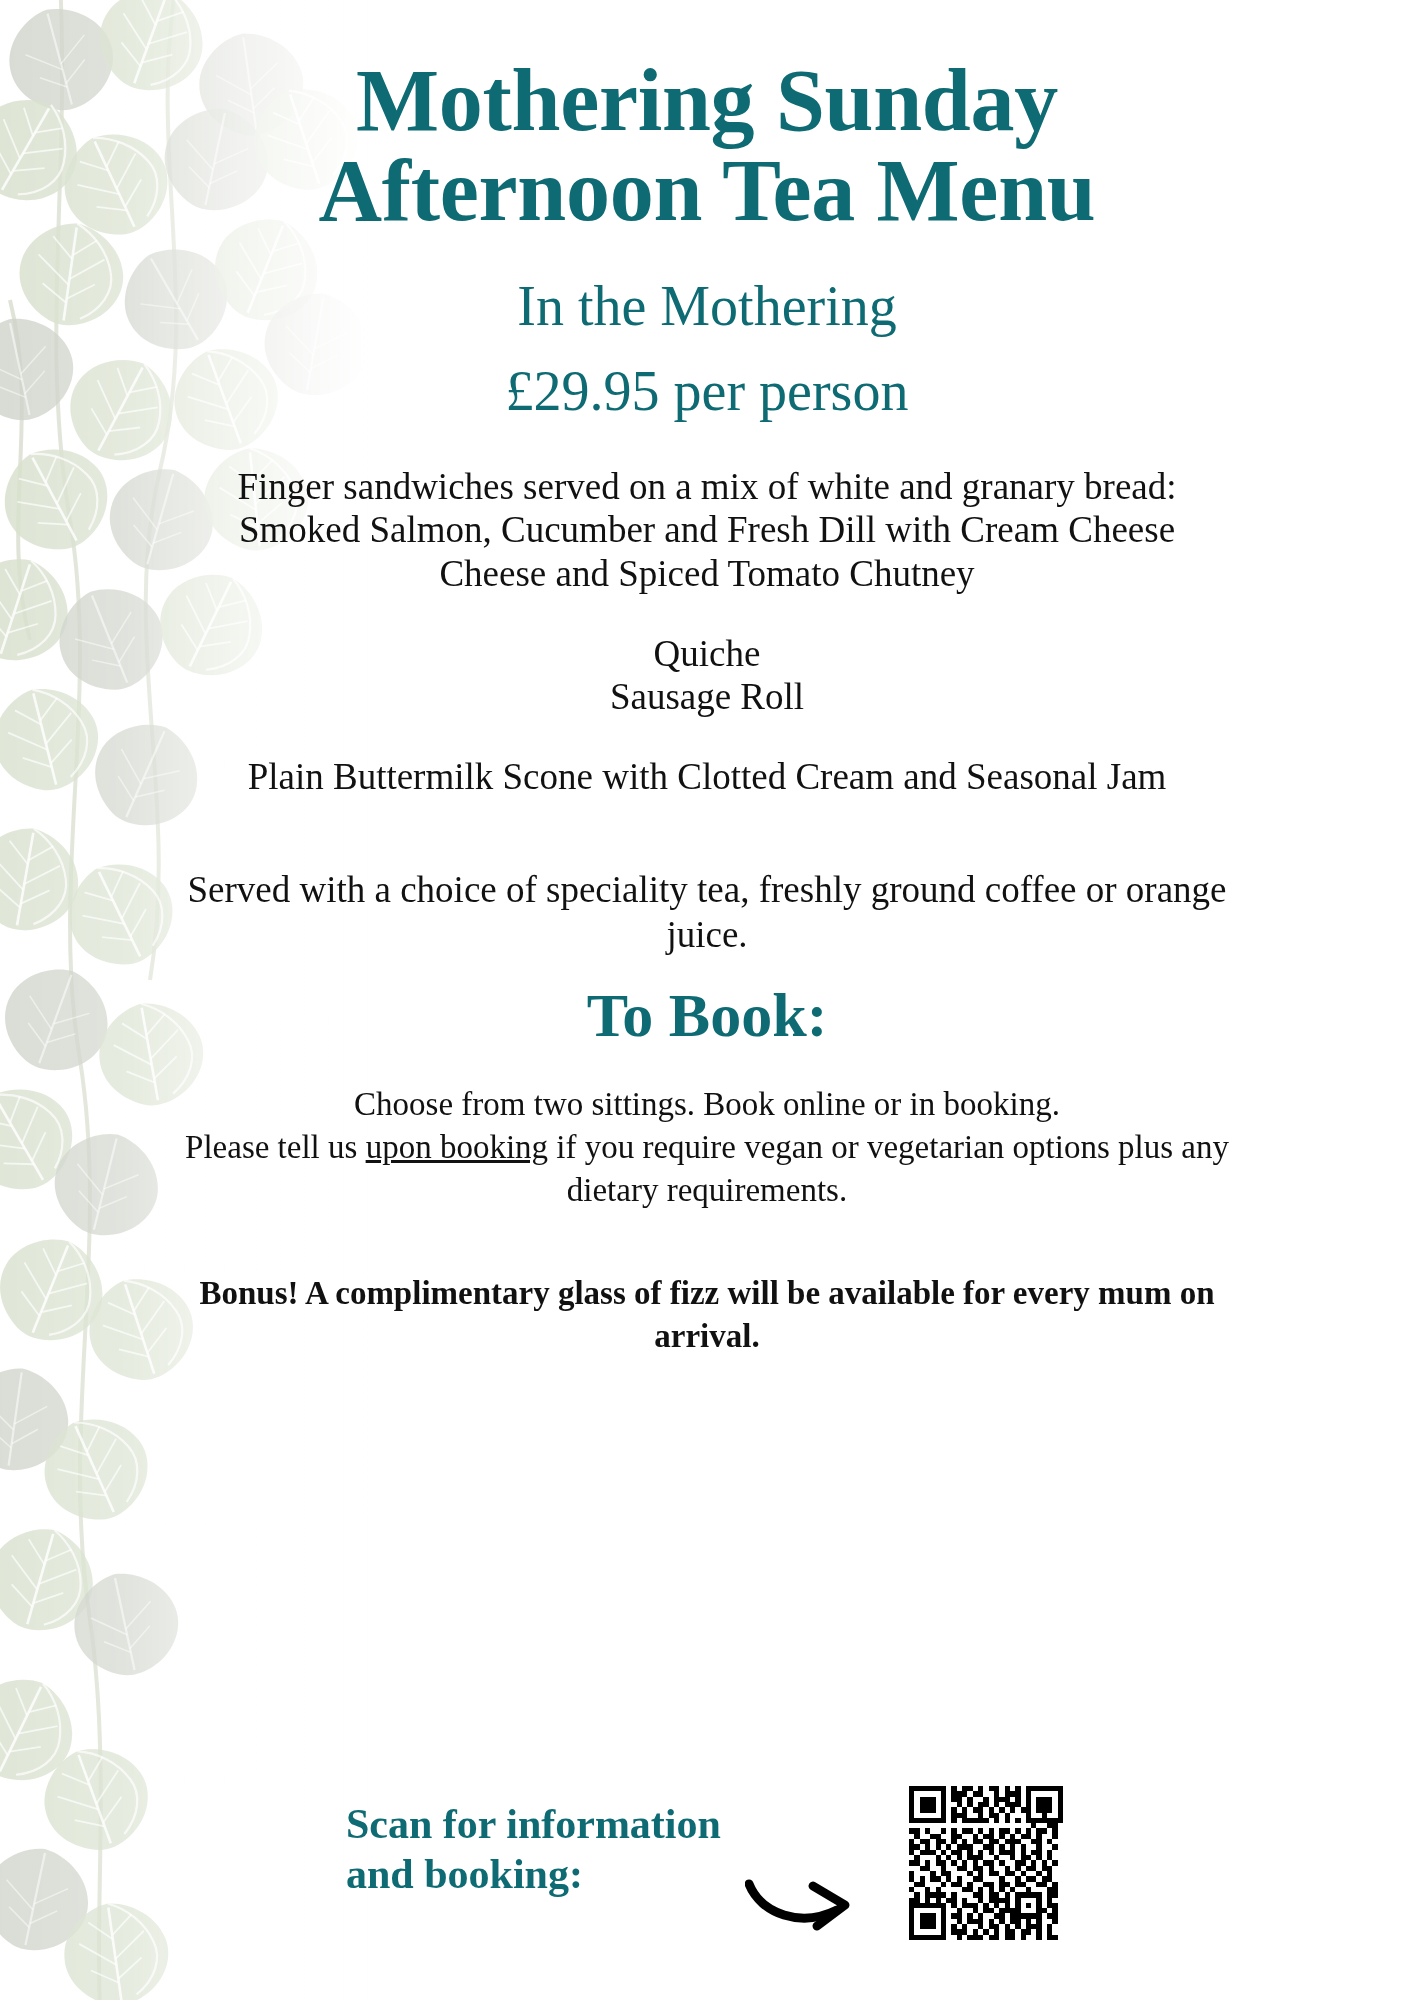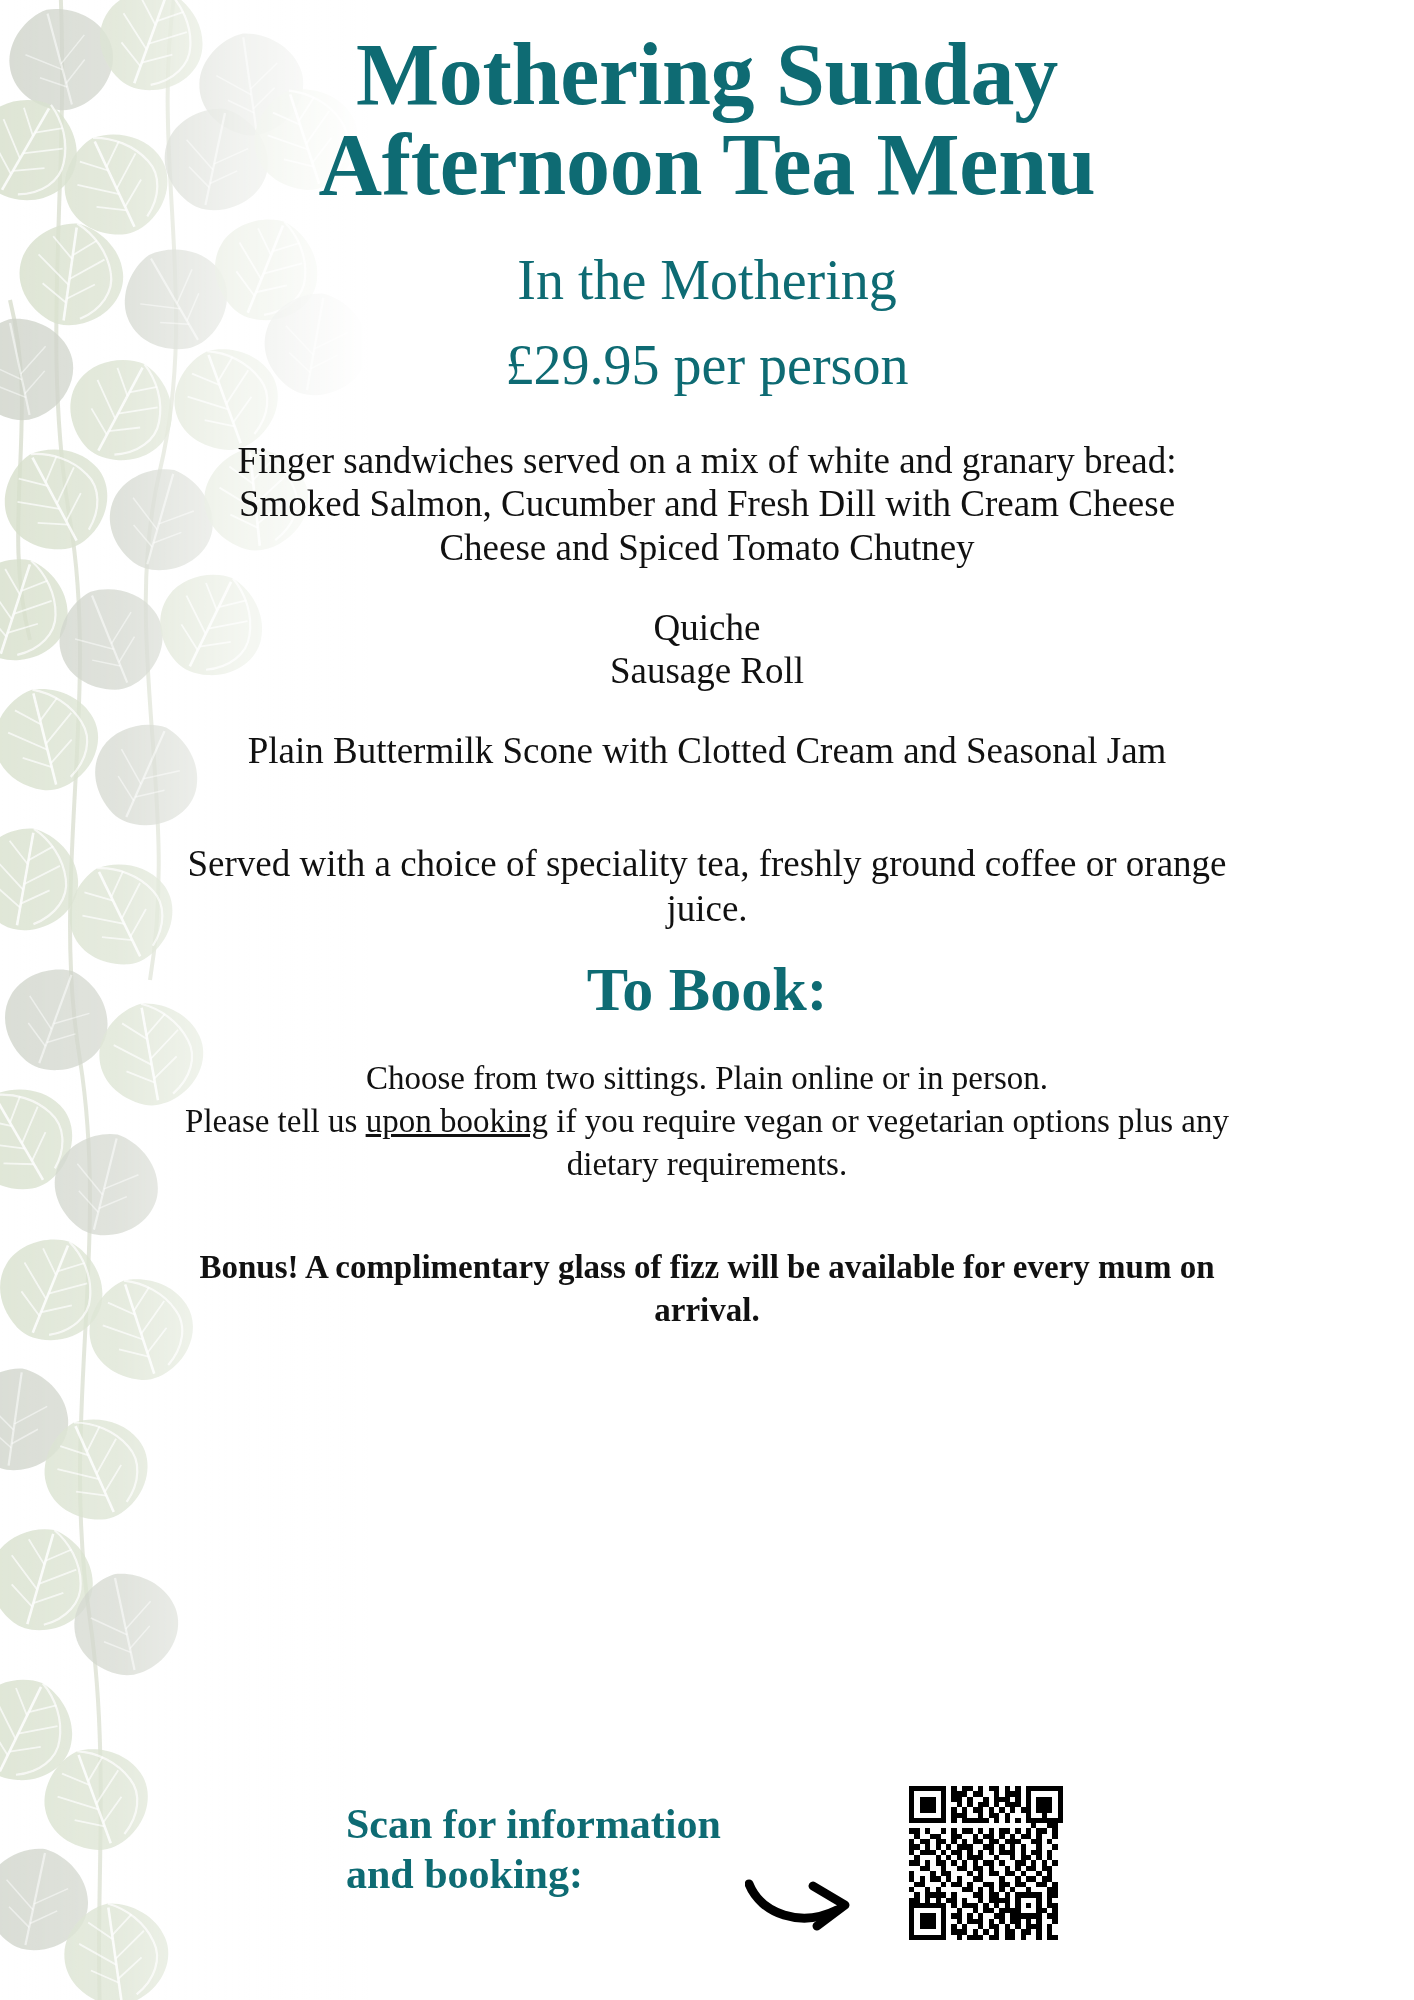--- a/index.html
+++ b/index.html
@@ -45,21 +45,21 @@
   
   #content {
     position: relative;
     z-index: 2;
     width: 1414px;
     height: 2000px;
   }
 
   #title-block {
     text-align: center;
-    padding-top: 30px;
+    padding-top: 56px;
   }
   .title-line {
     font-size: 88px;
     line-height: 1.02;
     font-weight: bold;
     color: #0e6b73;
     letter-spacing: -0.3px;
   }
 
   #subtitle {
@@ -283,21 +283,21 @@
 
 
     <div class="gap-md"></div>
 
     <div class="wide-line">Served with a choice of speciality tea, freshly ground coffee or orange juice.</div>
   </div>
 
   <div id="to-book">To Book:</div>
 
   <div id="booking-info">
-    <div class="booking-line">Choose from two sittings. Plain online or in person.</div>
+    <div class="booking-line">Choose from two sittings. Book online or in booking.</div>
     <div class="booking-line"><span>Please tell us </span><span class="u">upon booking</span><span> if you require vegan or vegetarian options plus any dietary requirements.</span></div>
   </div>
 
   <div id="bonus">
     <div class="bonus-line">Bonus! A complimentary glass of fizz will be available for every mum on arrival.</div>
   </div>
 
   <div id="scan-row">
     <div id="scan-text">Scan for information
 and booking:</div>

